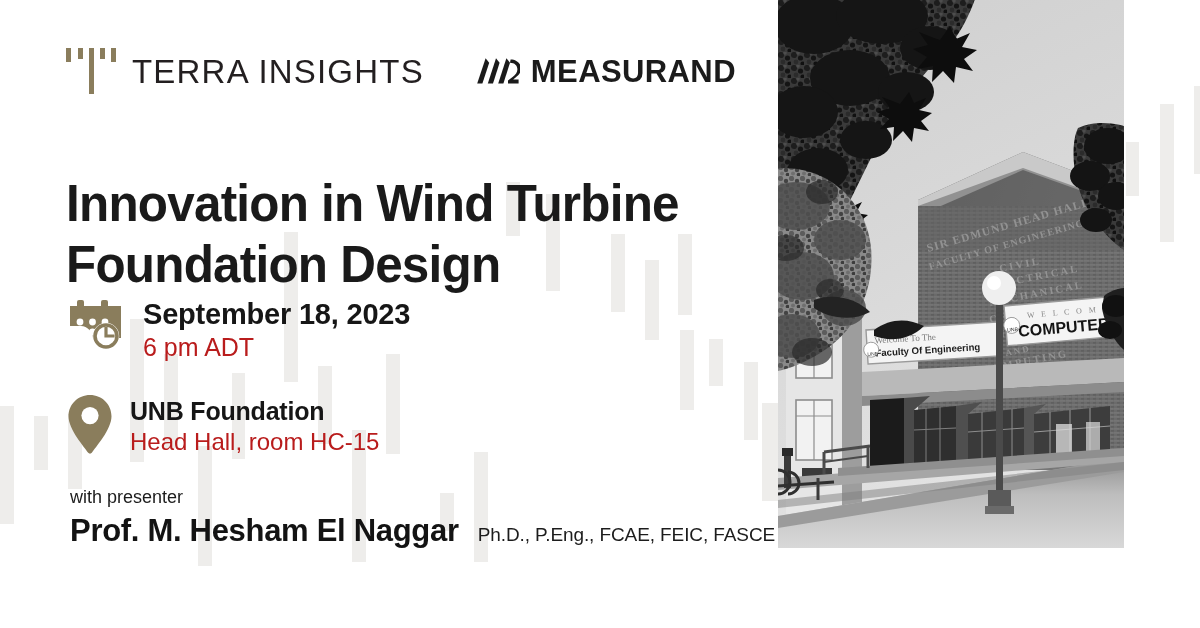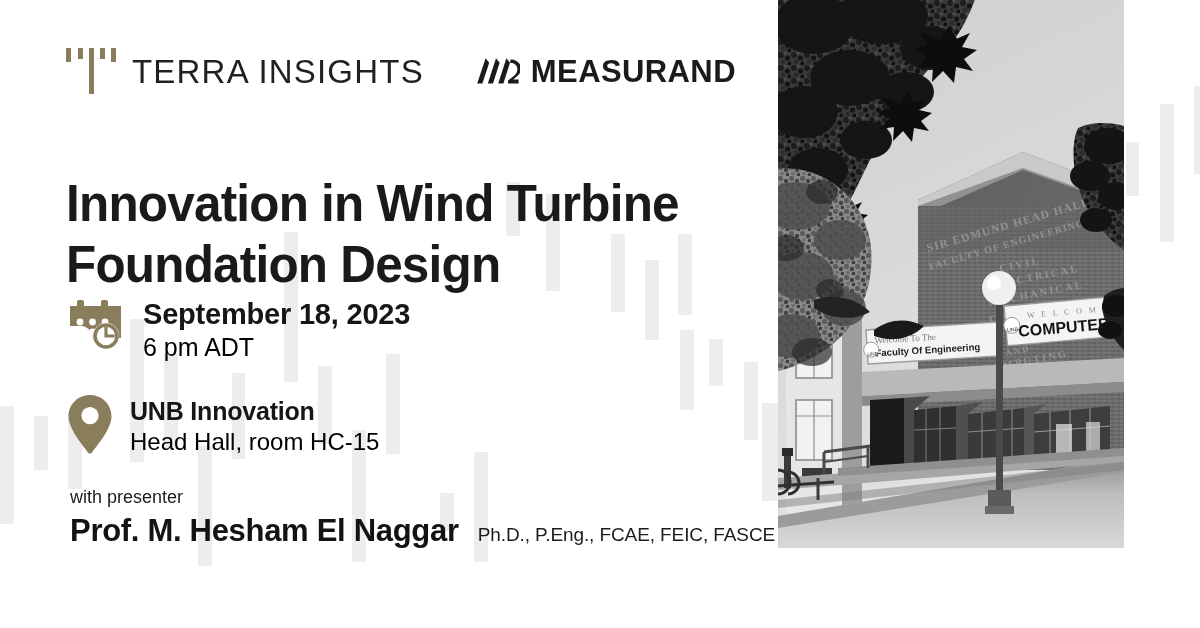--- a/index.html
+++ b/index.html
@@ -140,21 +140,21 @@
     line-height: 1.22;
     color: #161616;
     letter-spacing: -0.2px;
     white-space: nowrap;
   }
   .info-secondary {
     font-family: "Liberation Sans", sans-serif;
     font-weight: 400;
     font-size: 25px;
     line-height: 1.25;
-    color: #000000;
+    color: #b91c1c;
     letter-spacing: 0px;
     white-space: nowrap;
   }
   #place-row .info-primary { font-size: 25px; }
   #place-row .info-secondary { font-size: 24px; }
 
   
   .presenter {
     position: absolute;
     left: 70px;
@@ -296,21 +296,21 @@
   </div>
 
   <div class="info-row" id="place-row">
     <div class="info-icon">
       <svg width="50" height="62" viewBox="0 0 50 62" aria-hidden="true">
         <path d="M22 0 C10 0 0.5 9.4 0.5 21.2 C0.5 34.6 16.6 52.2 20.2 57.8 C20.9 58.9 23.1 58.9 23.8 57.8 C27.4 52.2 43.5 34.6 43.5 21.2 C43.5 9.4 34 0 22 0 Z" fill="#8a7d5c"></path>
         <circle cx="22" cy="20.6" r="8.6" fill="#ffffff"></circle>
       </svg>
     </div>
     <div class="info-text">
-      <div class="info-primary">UNB Innovation</div>
+      <div class="info-primary">UNB Foundation</div>
       <div class="info-secondary">Head Hall, room HC-15</div>
     </div>
   </div>
 
   <div class="presenter">
     <div class="presenter-lead">with presenter</div>
     <div class="presenter-line">
       <span class="presenter-name">Prof. M. Hesham El Naggar</span>
       <span class="presenter-creds">Ph.D., P.Eng., FCAE, FEIC, FASCE</span>
     </div>

